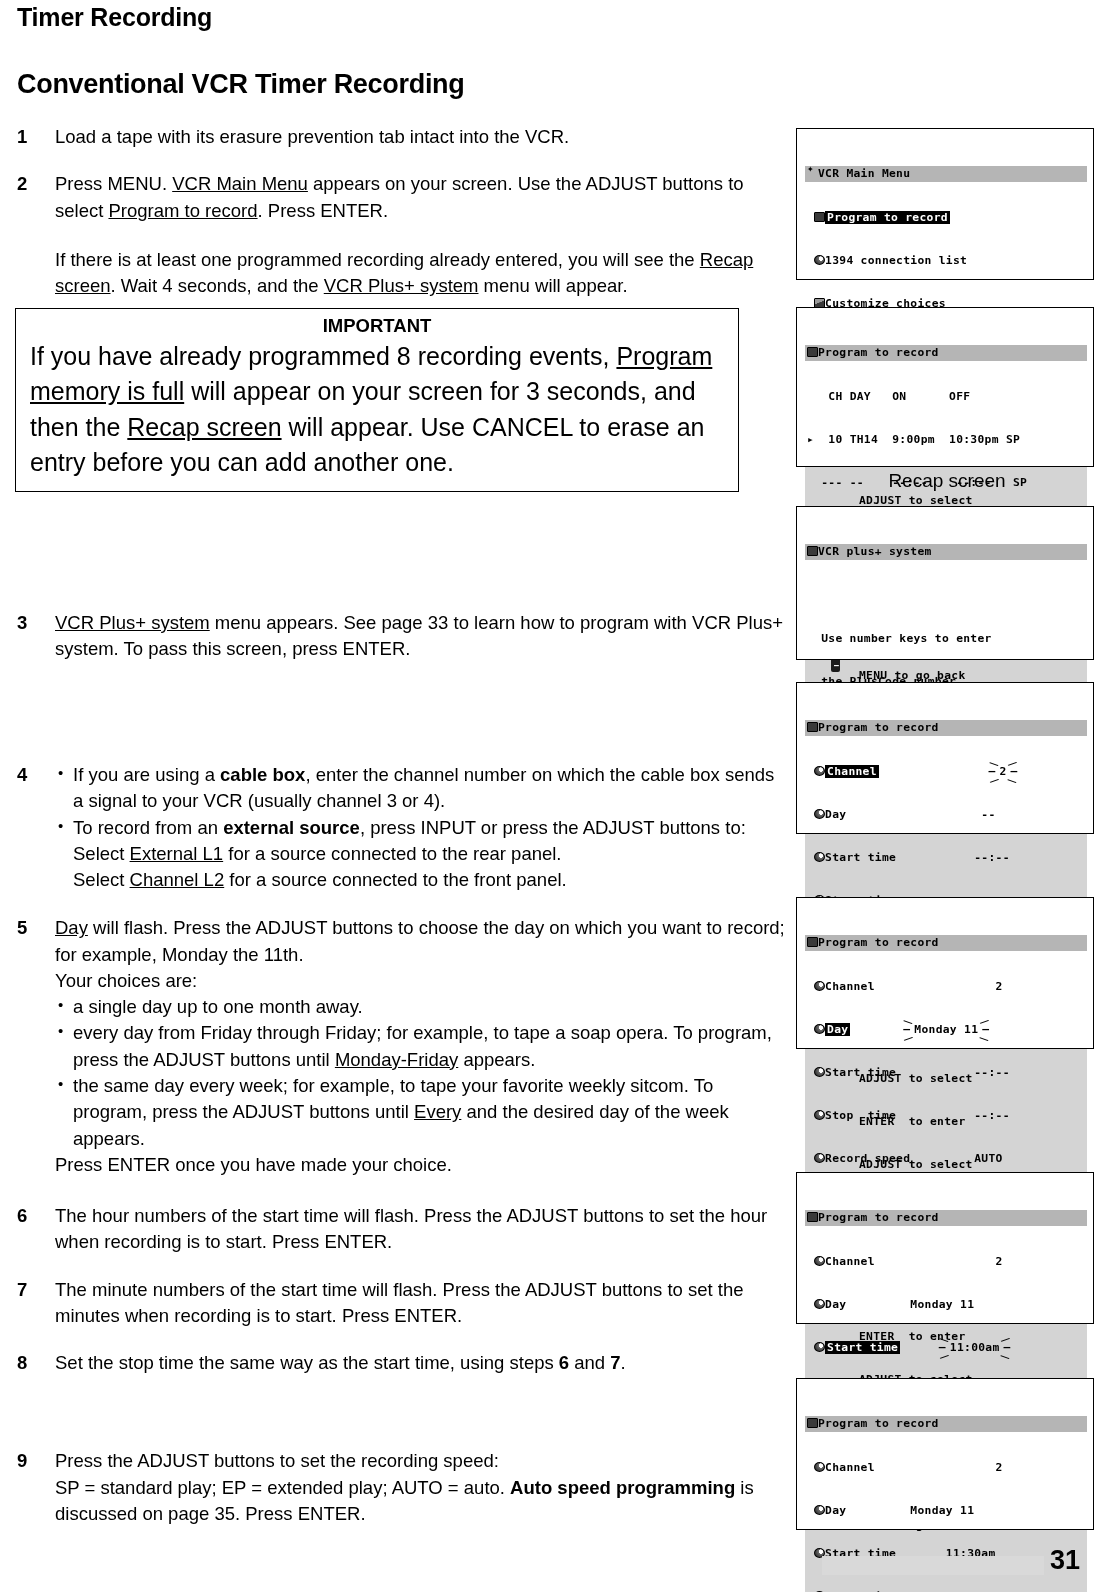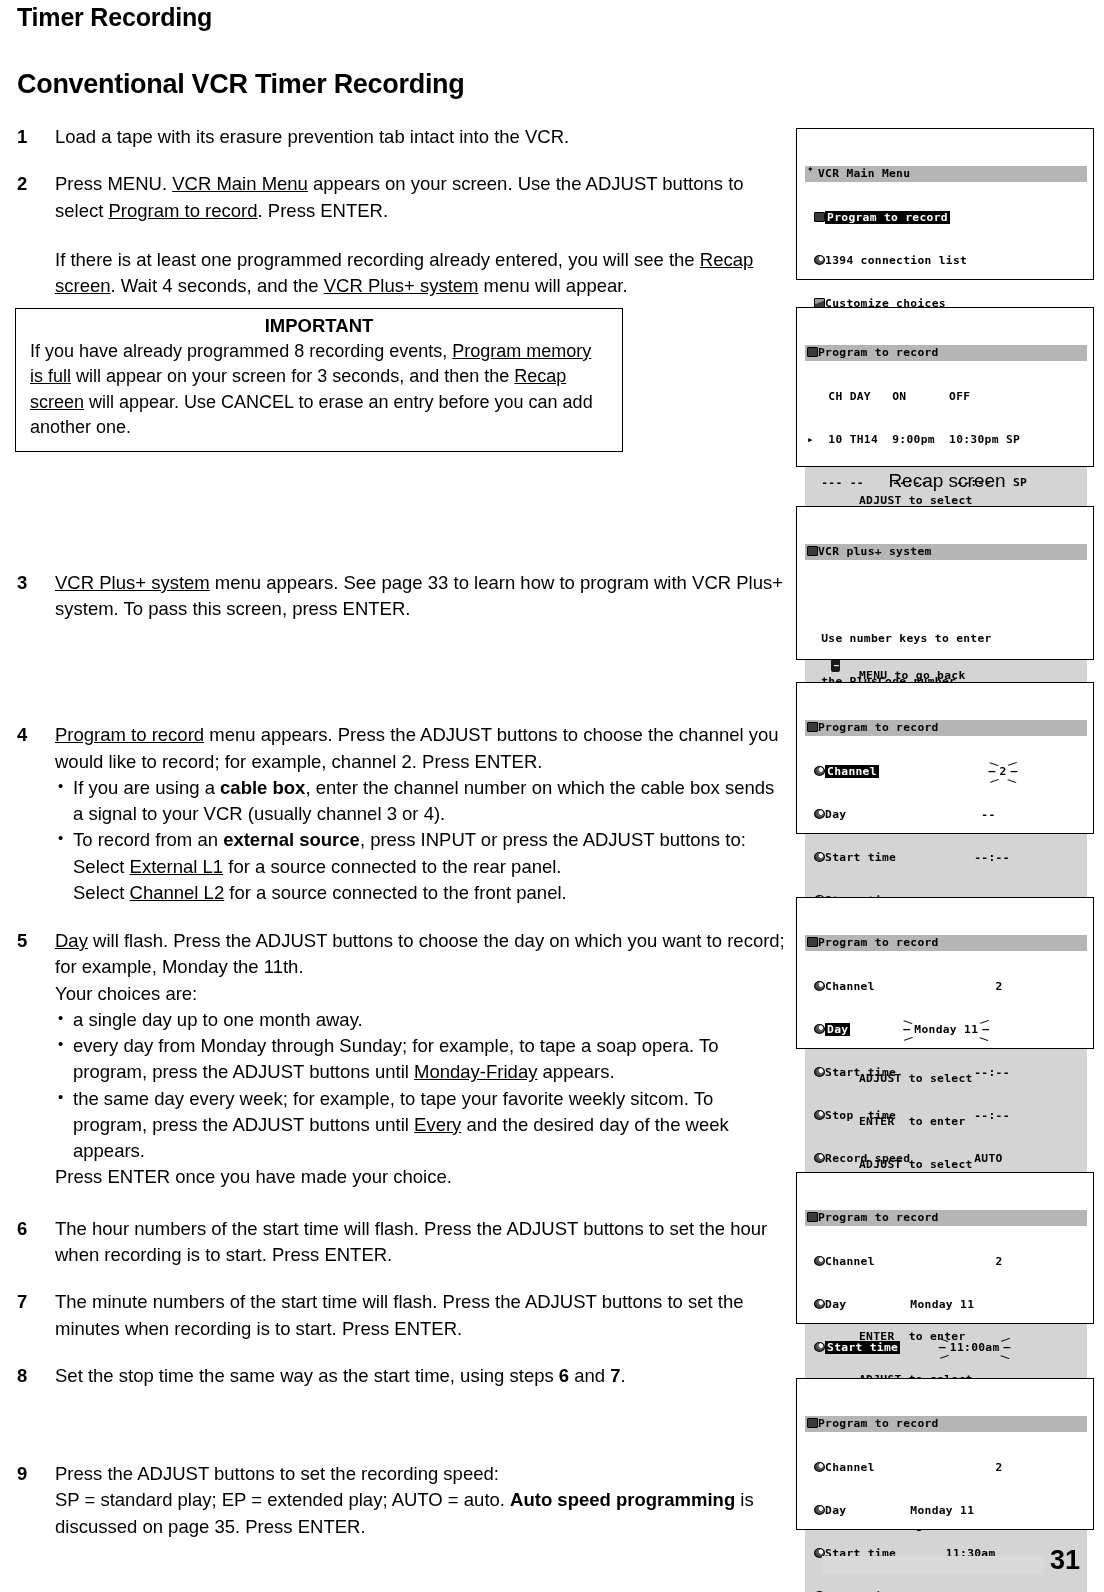--- a/index.html
+++ b/index.html
@@ -43,26 +43,26 @@
   }
   ul.bullets li:before{
     content:"\2022";position:absolute;left:3px;top:0;font-size:15px;
   }
 
   .important-box{
     border:1.6px solid #000;
     margin:8px 0 0 0;
     padding:6px 14px 10px 14px;
     box-sizing:border-box;
-    width:608px;
+    width:724px;
   }
   .important-title{
     text-align:center;font-weight:bold;font-size:18.5px;margin:0 0 2px 0;
   }
-  .important-box p{margin:0;font-size:18px;line-height:1.42;}
+  .important-box p{margin:0;font-size:25px;line-height:1.42;}
 
   
   .rightcol{position:absolute;left:790px;top:0;width:314px;}
 
   .osd-frame{
     position:absolute;
     border:1.5px solid #000;
     background:#fff;
     box-sizing:border-box;
     padding:8px 6px 8px 8px;
@@ -205,35 +205,34 @@
     <div class="step" style="margin-top:118px;">
       <div class="step-num">3</div>
       <div class="step-body">
         <p class="para"><span class="u">VCR Plus+ system</span><span> menu appears.  See page 33 to learn how to program with VCR Plus+ system.  To pass this screen, press ENTER.</span></p>
       </div>
     </div>
 
     <div class="step" style="margin-top:100px;">
       <div class="step-num">4</div>
       <div class="step-body">
-        <p class="para"><span class="u">Program to record</span><span> menu appears.  Press the ADJUST buttons to choose the channel you would like to record; for example, channel 2.  Press ENTER.</span></p>
         <ul class="bullets">
           <li><span>If you are using a </span><span class="b">cable box</span><span>, enter the channel number on which the cable box sends a signal to your VCR (usually channel 3 or 4).</span></li>
           <li><span>To record from an </span><span class="b">external source</span><span>, press INPUT or press the ADJUST buttons to:</span><br><span>Select </span><span class="u">External L1</span><span> for a source connected to the rear panel.</span><br><span>Select </span><span class="u">Channel L2</span><span> for a source connected to the front panel.</span></li>
         </ul>
       </div>
     </div>
 
     <div class="step" style="margin-top:22px;">
       <div class="step-num">5</div>
       <div class="step-body">
         <p class="para"><span class="u">Day</span><span> will flash.  Press the ADJUST buttons to choose the day on which you want to record; for example, Monday the 11th.</span><br><span>Your choices are:</span></p>
         <ul class="bullets">
           <li><span>a single day up to one month away.</span></li>
-          <li><span>every day from Monday through Sunday; for example, to tape a soap opera. To program, press the ADJUST buttons until </span><span class="u">Monday-Friday</span><span> appears.</span></li>
+          <li><span>every day from Friday through Friday; for example, to tape a soap opera. To program, press the ADJUST buttons until </span><span class="u">Monday-Friday</span><span> appears.</span></li>
           <li><span>the same day every week; for example, to tape your favorite weekly sitcom. To program, press the ADJUST buttons until </span><span class="u">Every</span><span> and the desired day of the week appears.</span></li>
         </ul>
         <p class="para"><span>Press ENTER once you have made your choice.</span></p>
       </div>
     </div>
 
     <div class="step" style="margin-top:25px;">
       <div class="step-num">6</div>
       <div class="step-body">
         <p class="para"><span>The hour numbers of the start time will flash.  Press the ADJUST buttons to set the hour when recording is to start.  Press ENTER.</span></p>

